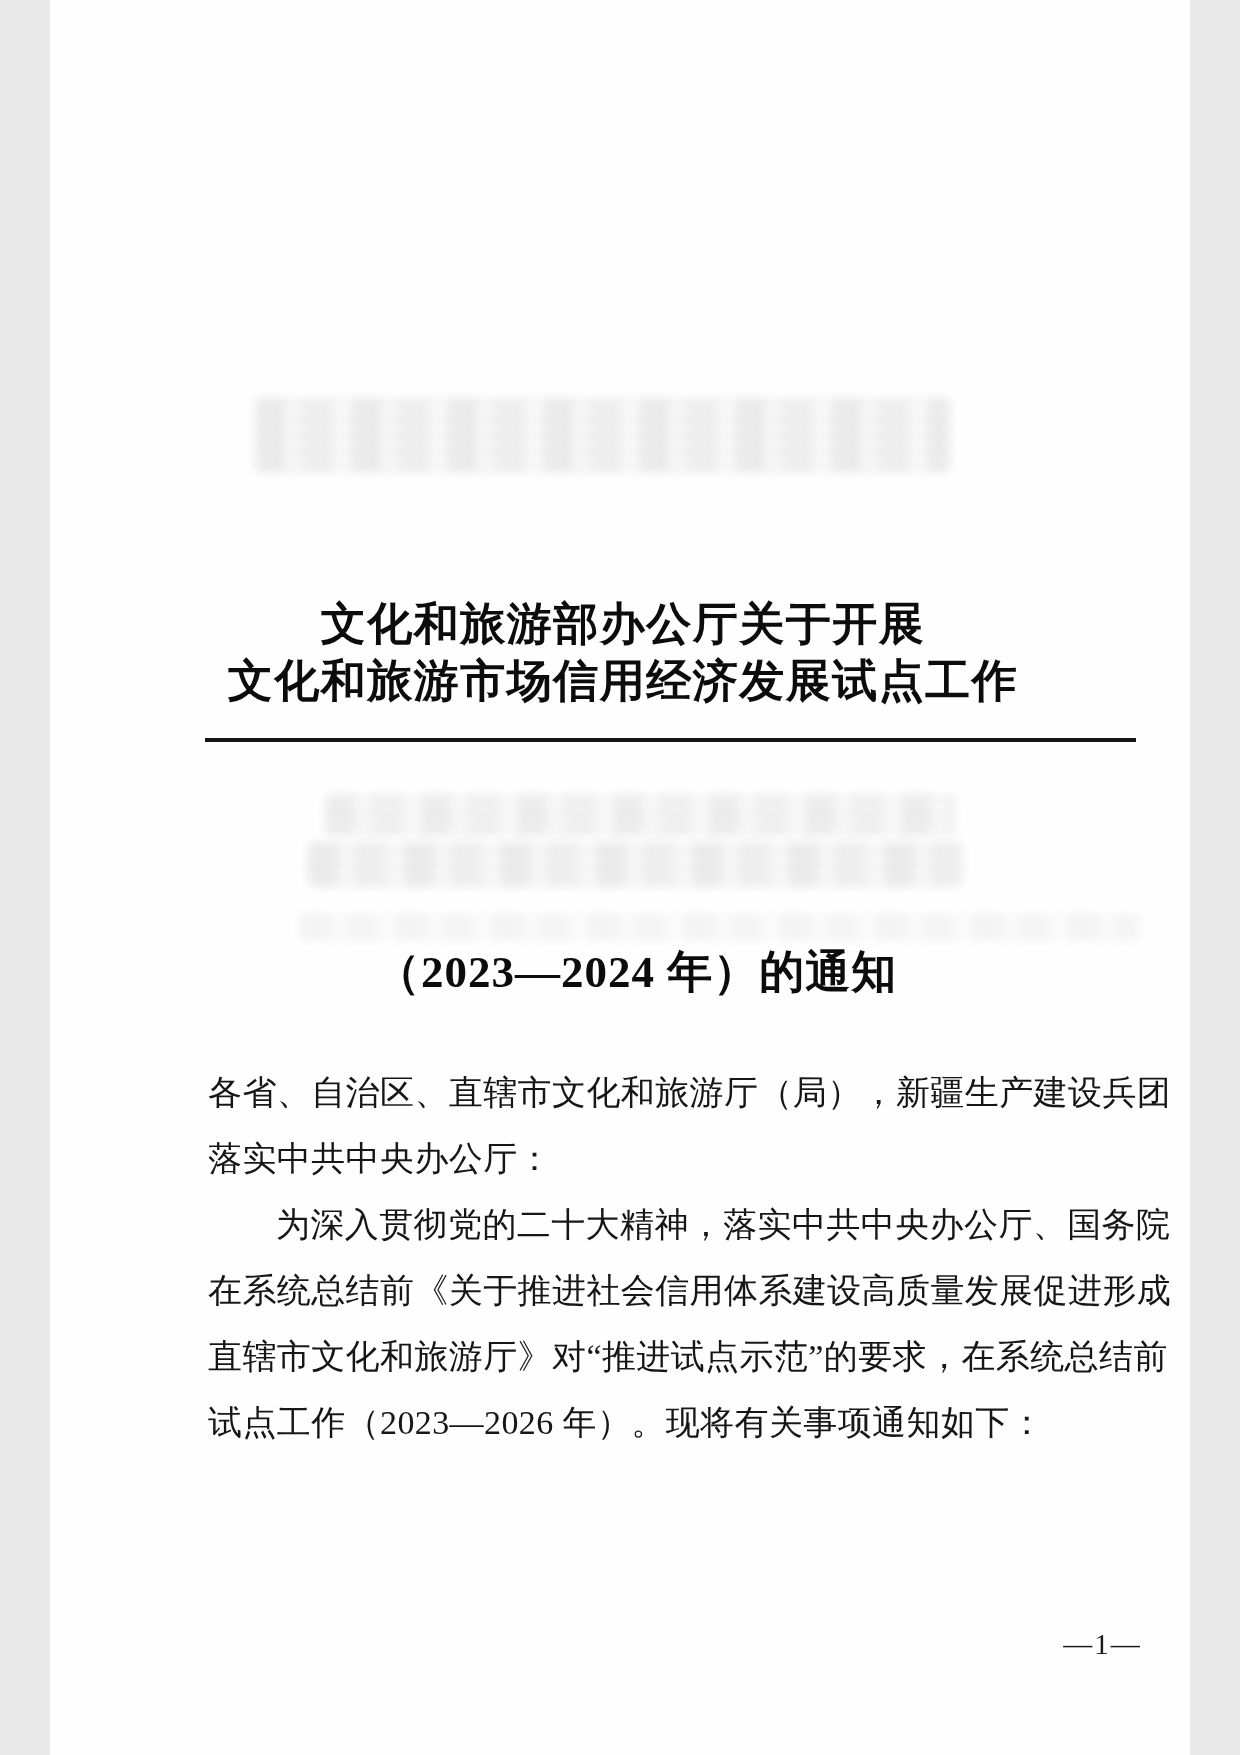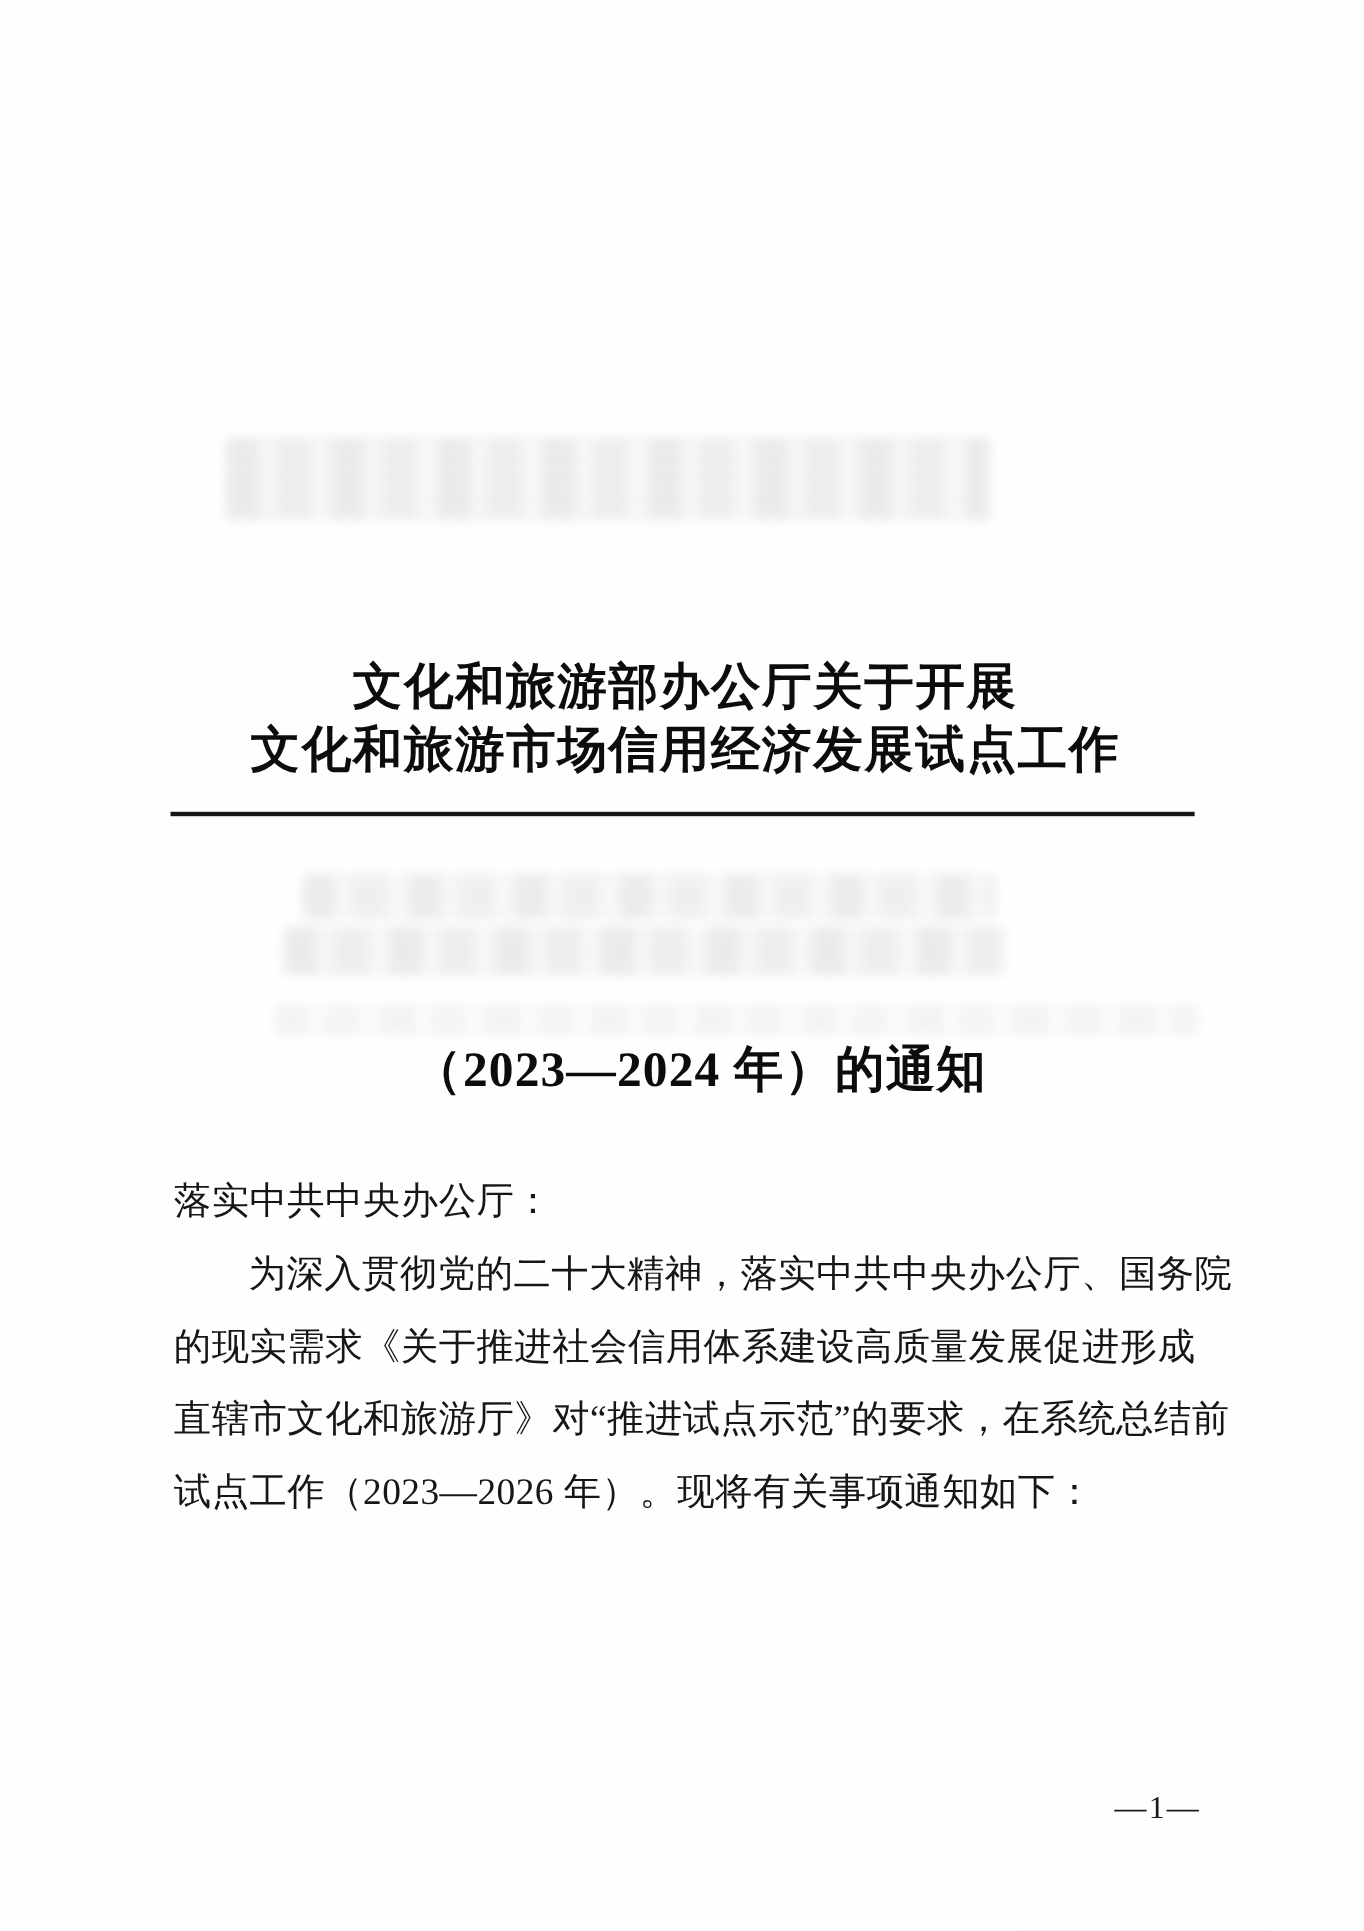--- a/index.html
+++ b/index.html
@@ -2,21 +2,21 @@
 <html><head>
 <meta charset="utf-8">
 <style>
   html, body {
     margin: 0;
     padding: 0;
     background: #e8e8e8;
   }
   .page {
     position: relative;
-    width: 1240px;
+    width: 1140px;
     height: 1755px;
     margin: 0 auto;
     background: #fefefe;
     overflow: hidden;
     font-family: "Liberation Serif", "DejaVu Serif", serif;
     color: #1c1c1c;
   }
 
   
   .ghost {
@@ -116,22 +116,23 @@
   <div class="title-block">
     <div>文化和旅游部办公厅关于开展</div>
     <div>文化和旅游市场信用经济发展试点工作</div>
   </div>
 
   <div class="title-rule"></div>
 
   <div class="subtitle-line">（2023—2024 年）的通知</div>
 
   <div class="body-text">
+    <div class="line">各省、自治区、直辖市文化和旅游厅（局），新疆生产建设兵团</div>
     <div class="line">落实中共中央办公厅：</div>
     <div class="line indent">为深入贯彻党的二十大精神，落实中共中央办公厅、国务院</div>
-    <div class="line">的现实需求《关于推进社会信用体系建设高质量发展促进形成</div>
+    <div class="line">在系统总结前《关于推进社会信用体系建设高质量发展促进形成</div>
     <div class="line">直辖市文化和旅游厅》对“推进试点示范”的要求，在系统总结前</div>
     <div class="line">试点工作（2023—2026 年）。现将有关事项通知如下：</div>
   </div>
 
   <div class="page-number">—1—</div>
 
 </div>
 
 </body></html>

